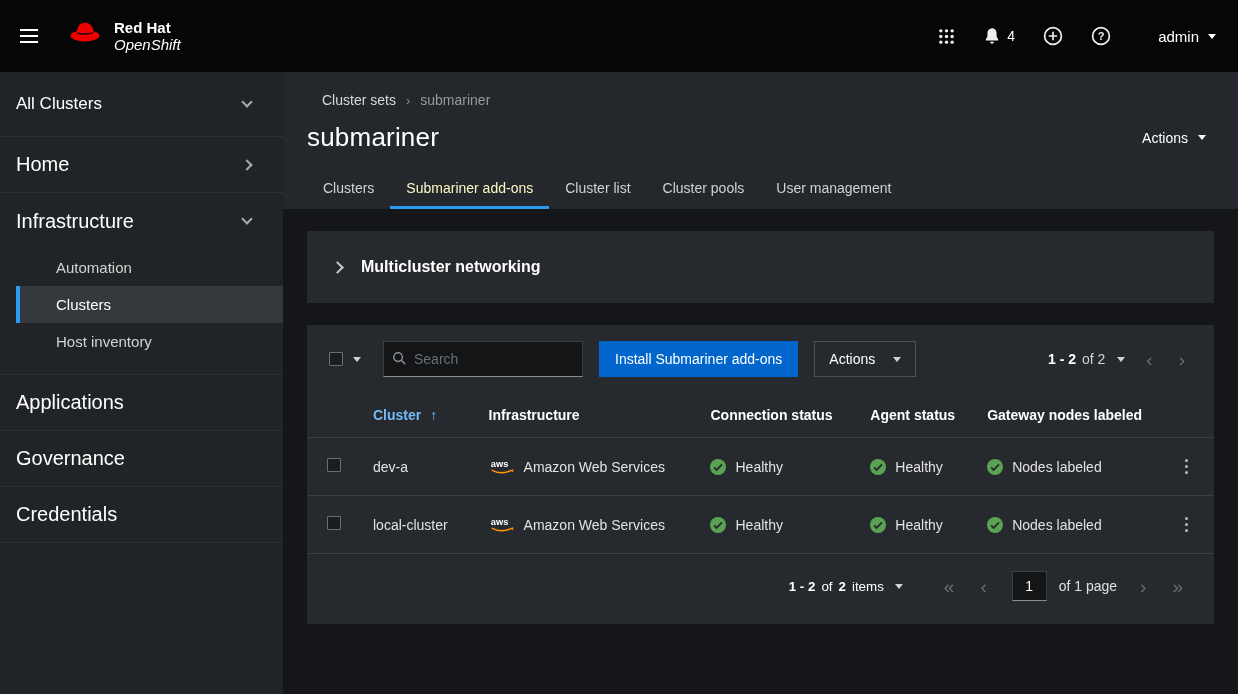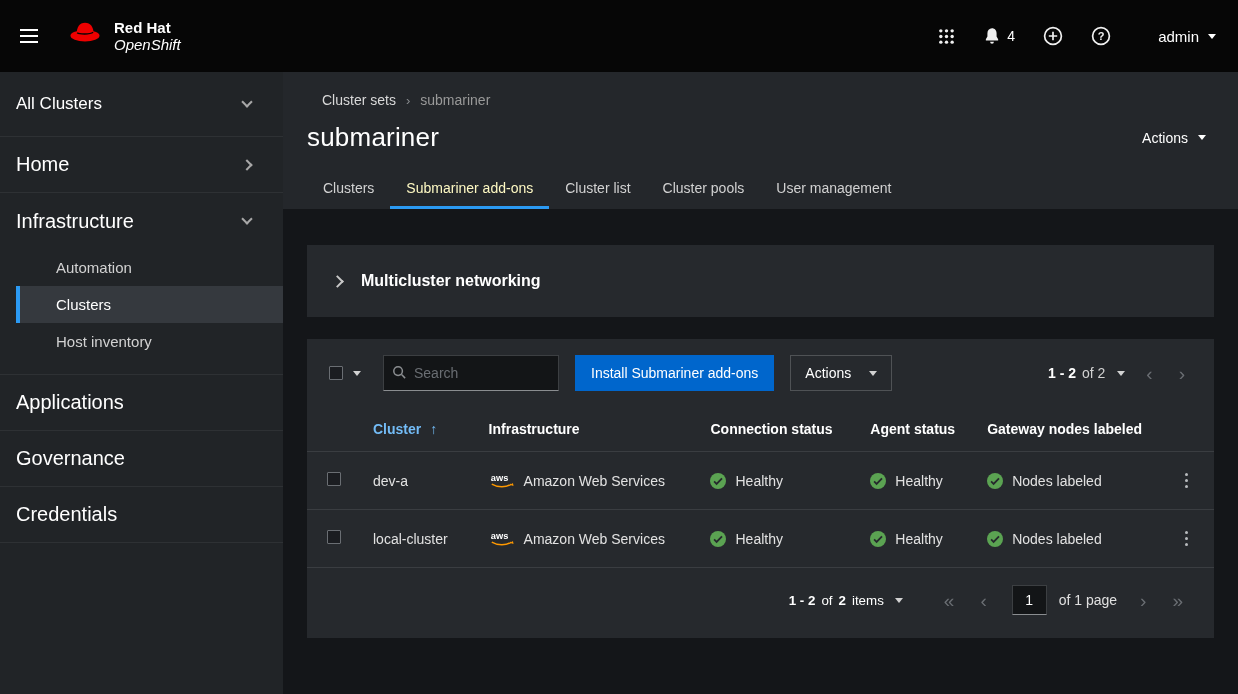--- a/index.html
+++ b/index.html
@@ -50,35 +50,35 @@
   .breadcrumb-link{color:#d9d9d9;cursor:pointer;}
   .breadcrumb-sep{color:#8a8d90;font-size:13px;}
   .breadcrumb-current{color:#999;}
   .title-row{display:flex;align-items:center;justify-content:space-between;margin-top:14px;padding-right:32px;}
   .page-title{font-size:26px;font-weight:500;letter-spacing:.2px;}
   .page-actions{display:flex;align-items:center;gap:10px;font-size:14px;cursor:pointer;color:#fff;}
   .tabs{display:flex;margin-top:16px;}
   .tab{padding:11px 16px 13px;font-size:14px;color:#d2d2d2;cursor:pointer;position:relative;}
   .tab.active{color:#fef9c3;text-align:center;}
   .tab.active::after{content:"";position:absolute;left:0;right:0;bottom:0;height:3px;background:var(--accent-blue,#2b9af3);}
-  .content{flex:1;background:#141619;padding:36px 24px;}
+  .content{flex:1;background:#141619;padding:22px 24px;}
 
   
   .card{background:#26292d;}
   .expand-card{height:72px;display:flex;align-items:center;gap:19px;padding:0 26px;cursor:pointer;}
   .chev-lg{width:9px;height:9px;border-color:#c8c8c8;border-width:2px;}
   .expand-title{font-size:16px;font-weight:600;}
   .table-card{margin-top:22px;padding-bottom:2px;}
 
   
   .toolbar{display:flex;align-items:center;gap:16px;padding:16px;}
   .bulk-select{display:flex;align-items:center;gap:10px;padding:0 6px;height:36px;cursor:pointer;}
   .checkbox{display:inline-block;width:14px;height:14px;background:#1b1d21;border:1px solid #6a6e73;border-radius:1px;cursor:pointer;flex-shrink:0;}
   .bulk-select .caret{color:#d2d2d2;}
-  .search-box{position:relative;width:176px;}
+  .search-box{position:relative;width:200px;}
   .search-icon{position:absolute;left:9px;top:10px;}
   .search-input{width:100%;height:36px;background:#131517;border:1px solid #3c3f42;border-bottom:1px solid #8a8d90;color:#e0e0e0;padding:0 10px 0 30px;font-size:14px;font-family:inherit;}
   .search-input::placeholder{color:#6a6e73;}
   .btn-primary{height:36px;background:var(--primary-btn,#0066cc);color:#fff;padding:0 16px;font-size:14px;cursor:pointer;}
   .btn-secondary{height:36px;border:1px solid #4f5255;color:#fff;padding:0 14px;display:flex;align-items:center;gap:18px;font-size:14px;cursor:pointer;background:transparent;}
   .btn-secondary .caret{color:#d2d2d2;}
   .toolbar-right{margin-left:auto;display:flex;align-items:center;}
   .pg-toggle{display:flex;align-items:center;gap:6px;cursor:pointer;font-size:14px;color:#fff;padding:0 8px;}
   .pg-toggle .bold{font-weight:700;}
   .pg-toggle .muted{color:#d2d2d2;}

